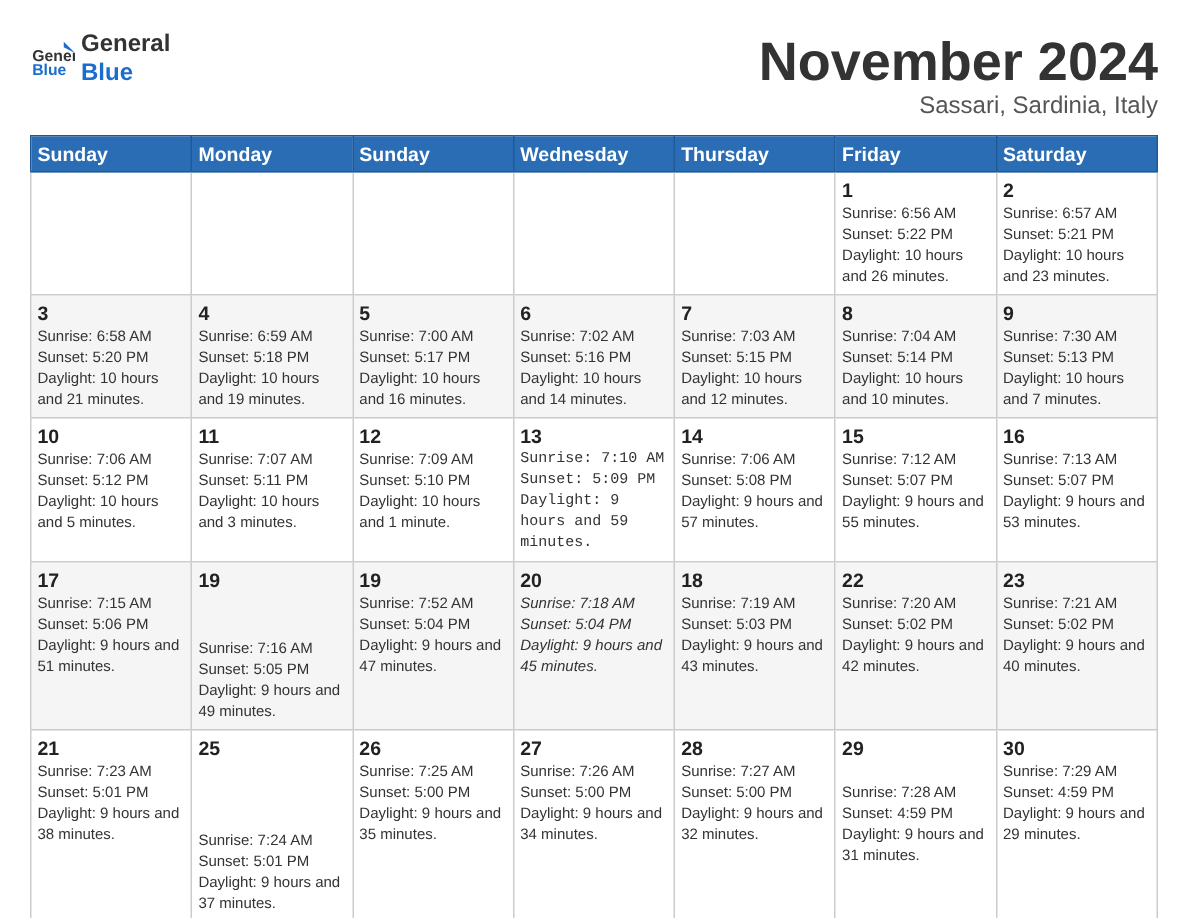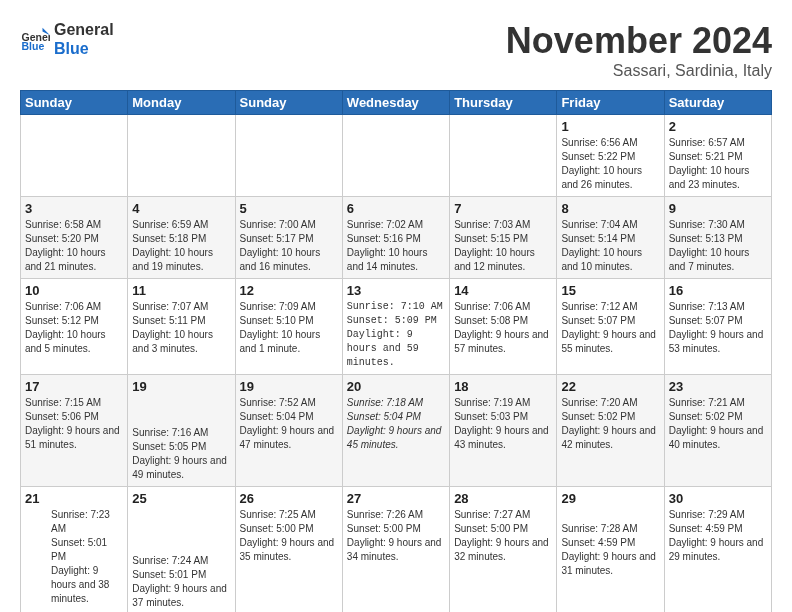--- a/index.html
+++ b/index.html
@@ -259,21 +259,21 @@
         <td>
           <span class="day-number">23</span>
           <div class="day-info" style="white-space: pre-line;">Sunrise: 7:21 AM
 Sunset: 5:02 PM
 Daylight: 9 hours and 40 minutes.</div>
         </td>
       </tr>
       <tr>
         <td>
           <span class="day-number">21</span>
-          <div class="day-info" style="white-space: pre-line; margin-left: 26px;">Sunrise: 7:23 AM
+          <div class="day-info" style="white-space: pre-line;">Sunrise: 7:23 AM
 Sunset: 5:01 PM
 Daylight: 9 hours and 38 minutes.</div>
         </td>
         <td>
           <span class="day-number">25</span>
           <div class="day-info" style="white-space: pre-line; margin-top: 48px;">Sunrise: 7:24 AM
 Sunset: 5:01 PM
 Daylight: 9 hours and 37 minutes.</div>
         </td>
         <td>

